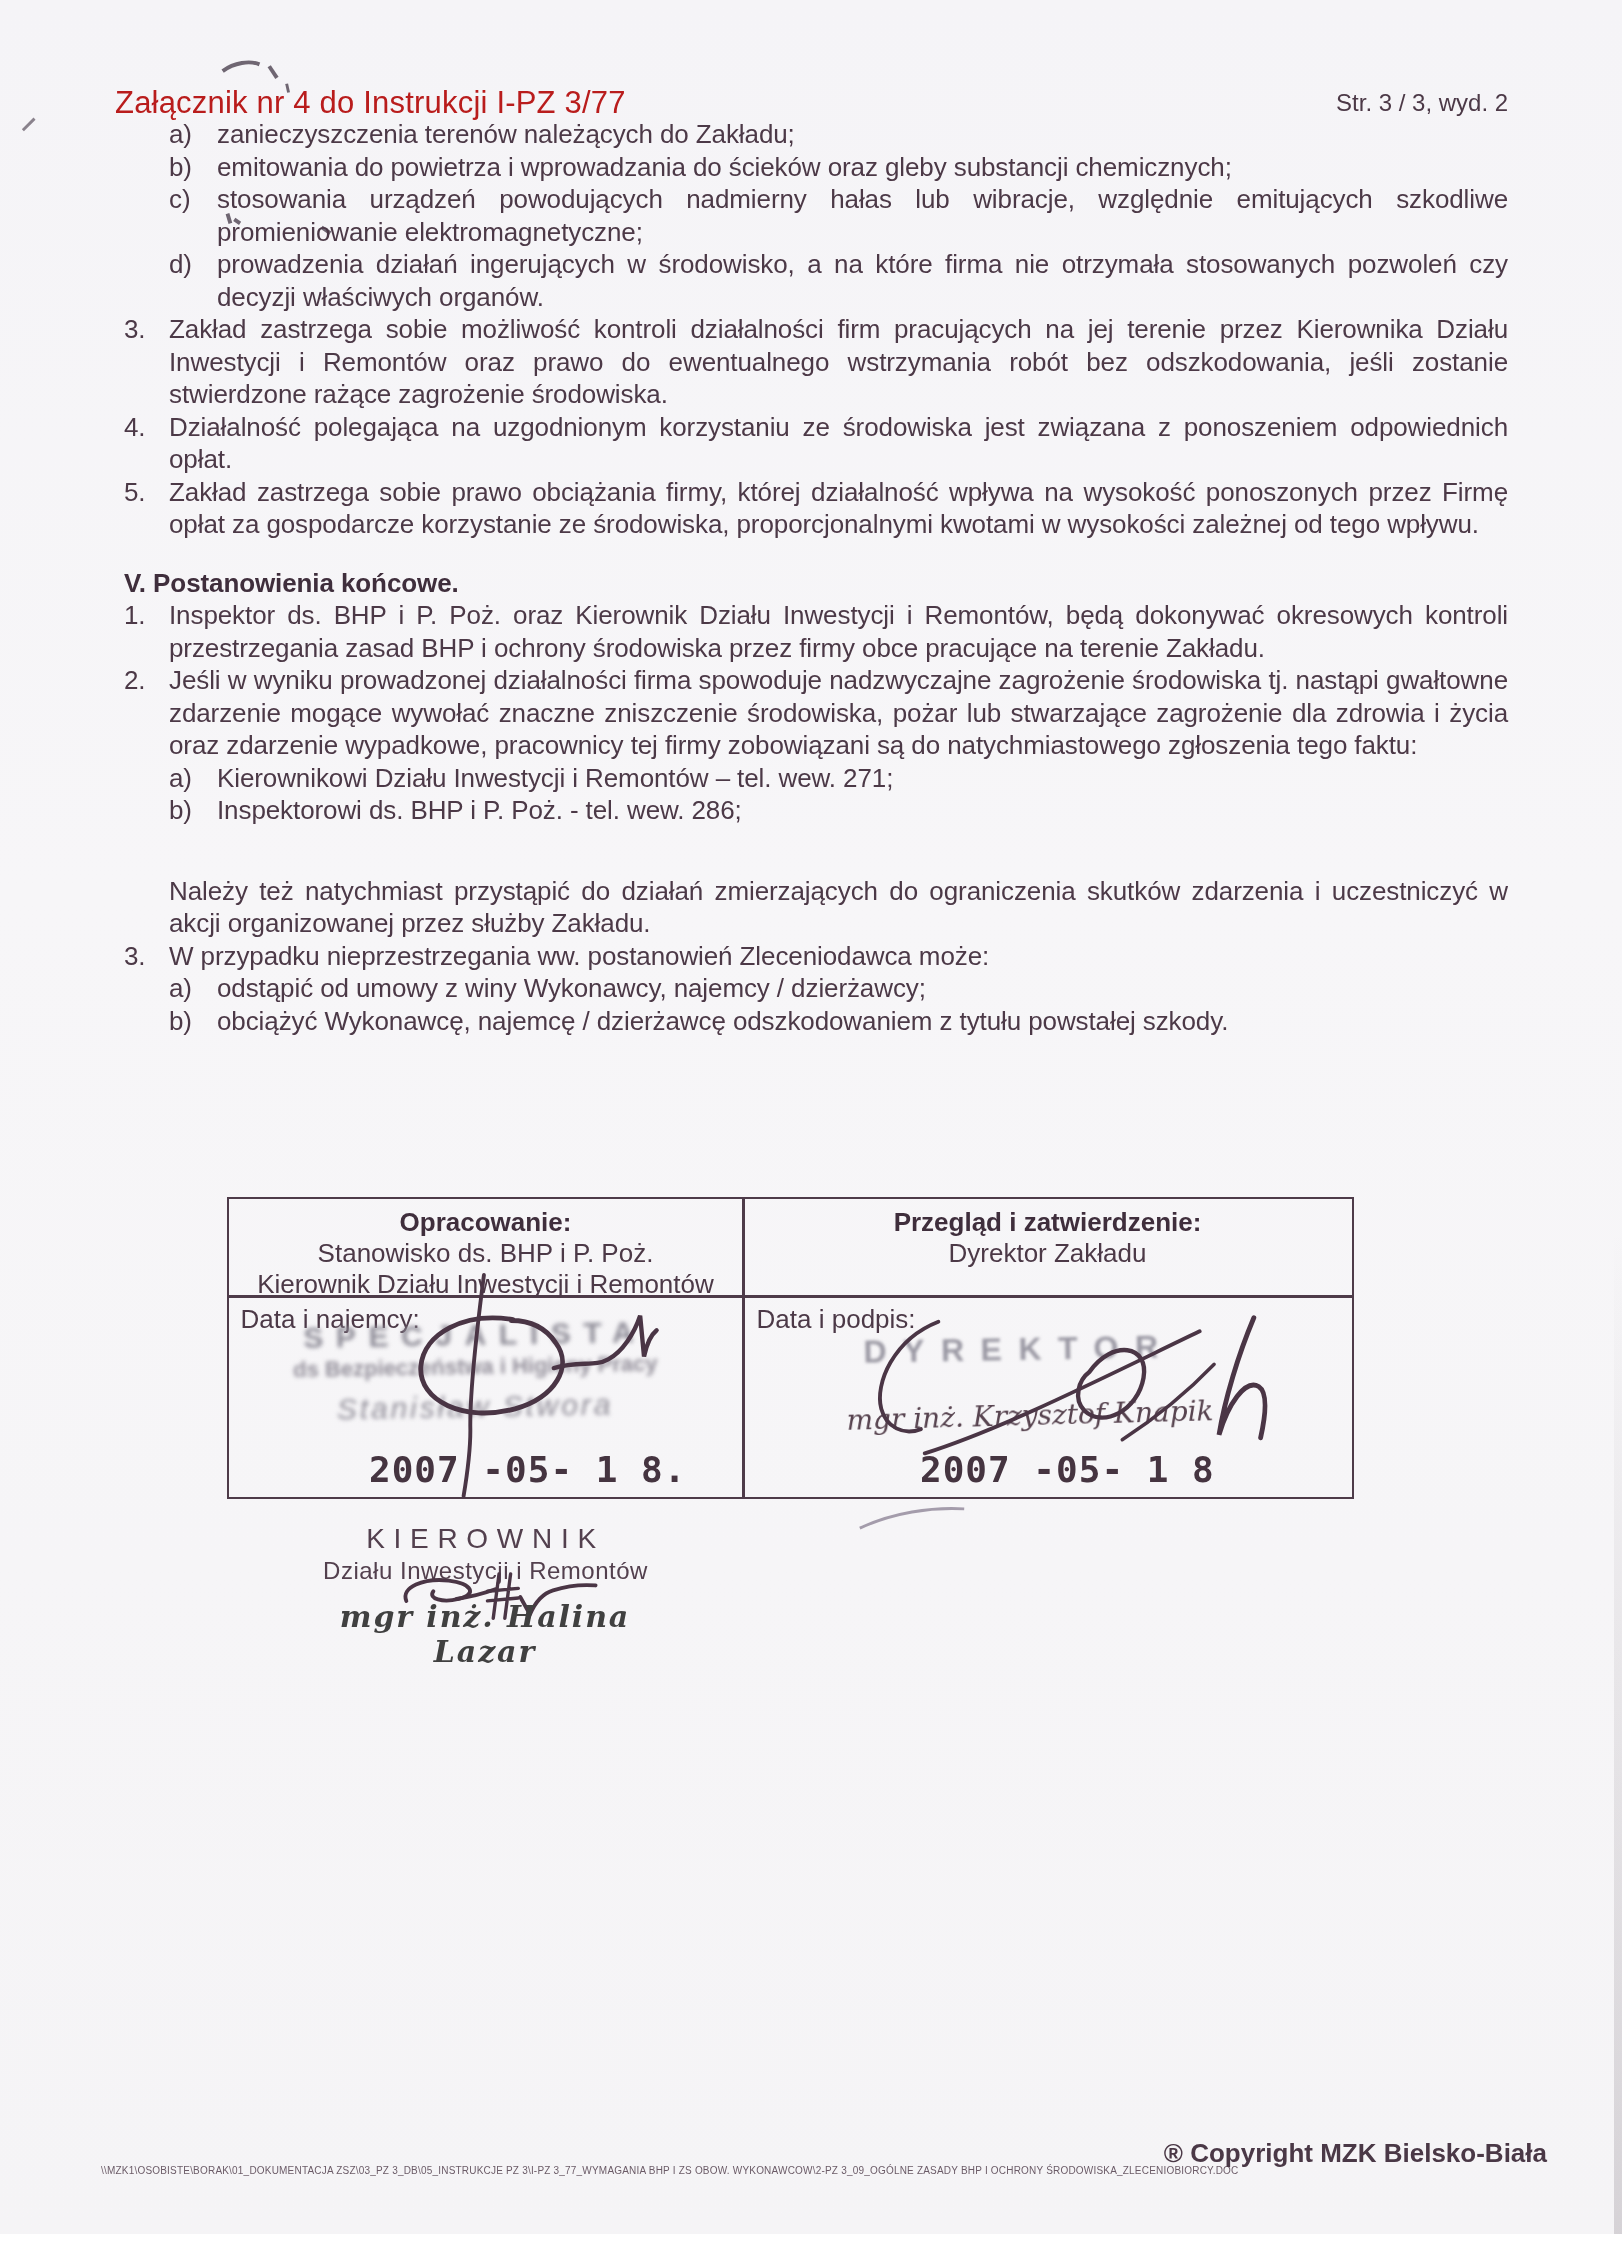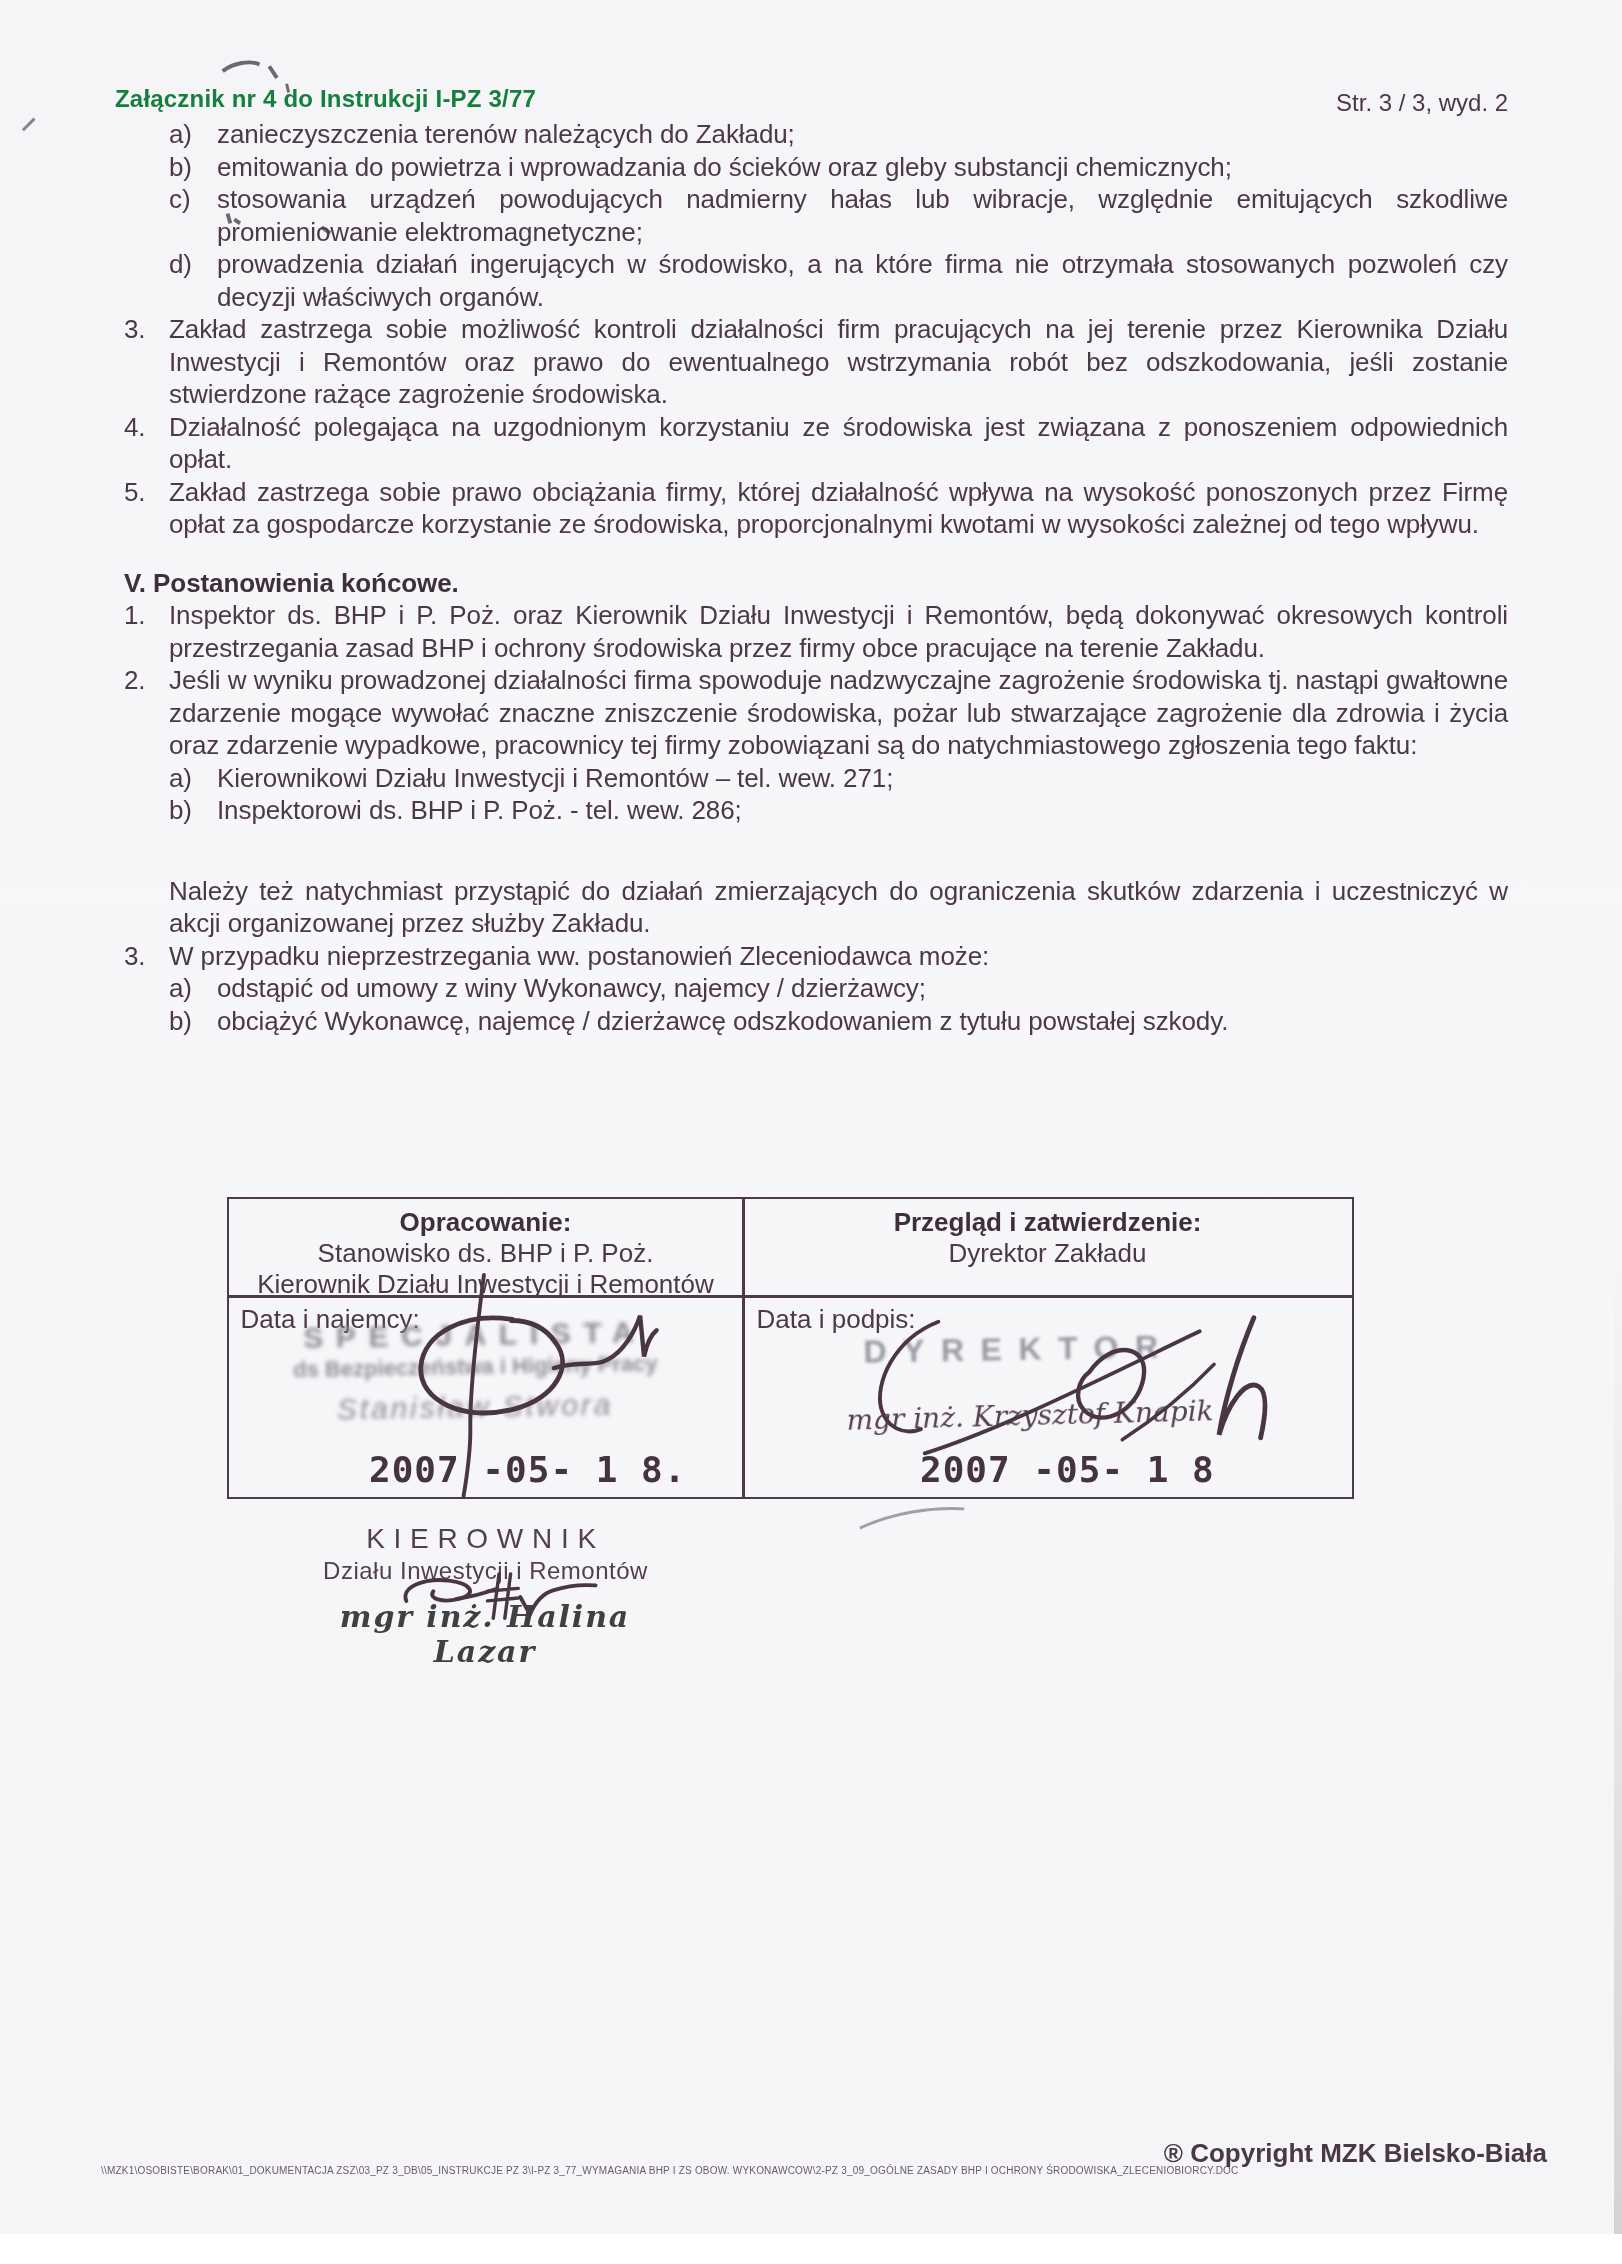--- a/index.html
+++ b/index.html
@@ -10,21 +10,21 @@
   }
   .paper{
     position:absolute;left:0;top:0;width:1622px;height:2234px;
     background:linear-gradient(180deg,#f5f4f7 0%,#f7f6f8 40%,#f5f4f6 100%);
   }
   .paper::after{ 
     content:"";position:absolute;right:0;top:55%;width:7.8px;height:45%;
     background:linear-gradient(180deg,rgba(120,110,120,0),rgba(120,110,120,.25));
   }
   .doc-header{position:absolute;left:115px;top:85px;width:1397px;}
-  .doc-header .att{font-weight:bold;font-size:24px;color:#15803d;letter-spacing:0.2px;}
+  .doc-header .att{font-weight:normal;font-size:31px;color:#b91c1c;letter-spacing:0.2px;}
   .doc-header .pg{position:absolute;right:3.9px;top:3.9px;font-size:24px;color:#4c3947;}
   .doc-body{
     position:absolute;left:124px;top:118px;width:1384px;
     font-size:26px;line-height:32.5px;color:#4c3947;letter-spacing:-0.1px;
   }
   .li{display:flex;}
   .li .m{flex:0 0 45px;}
   .li .t{flex:1;text-align:justify;}
   .sub{margin-left:45px;}
   .sub .m{flex:0 0 48px;}

